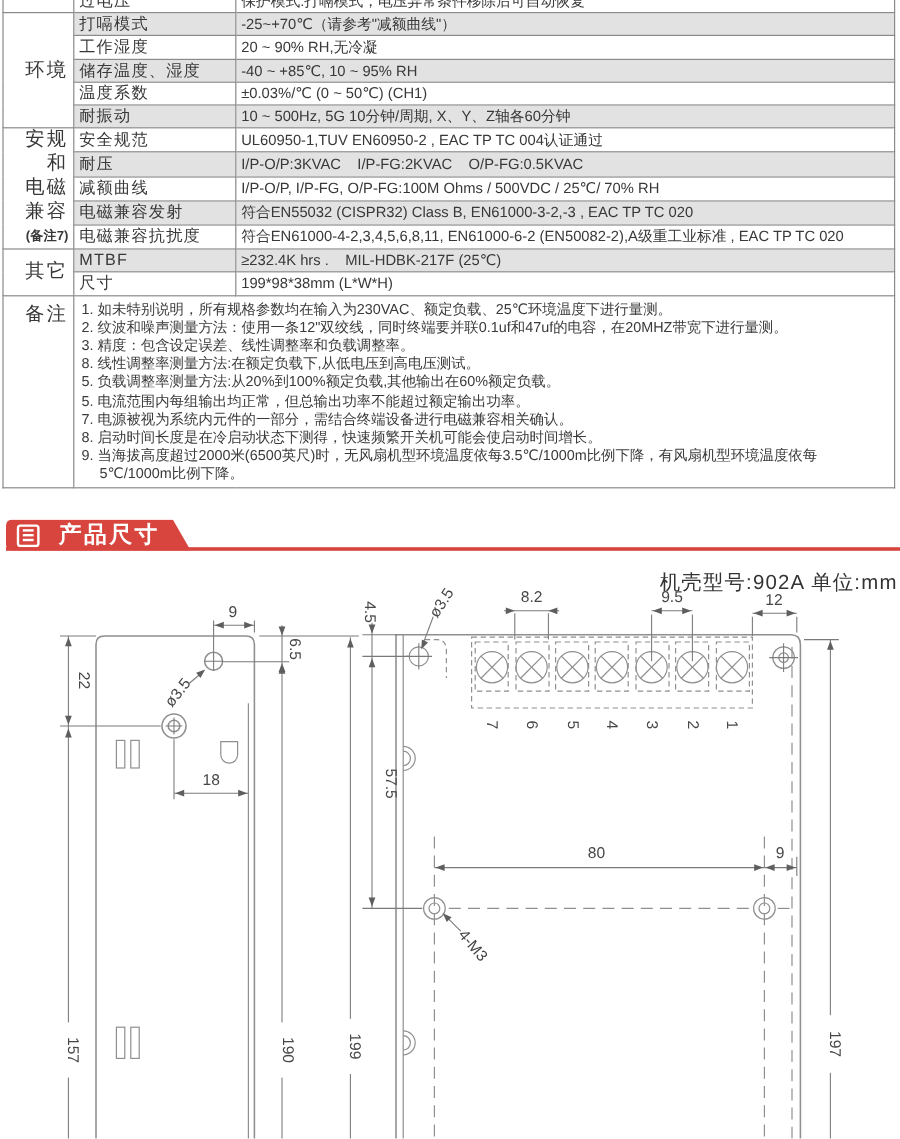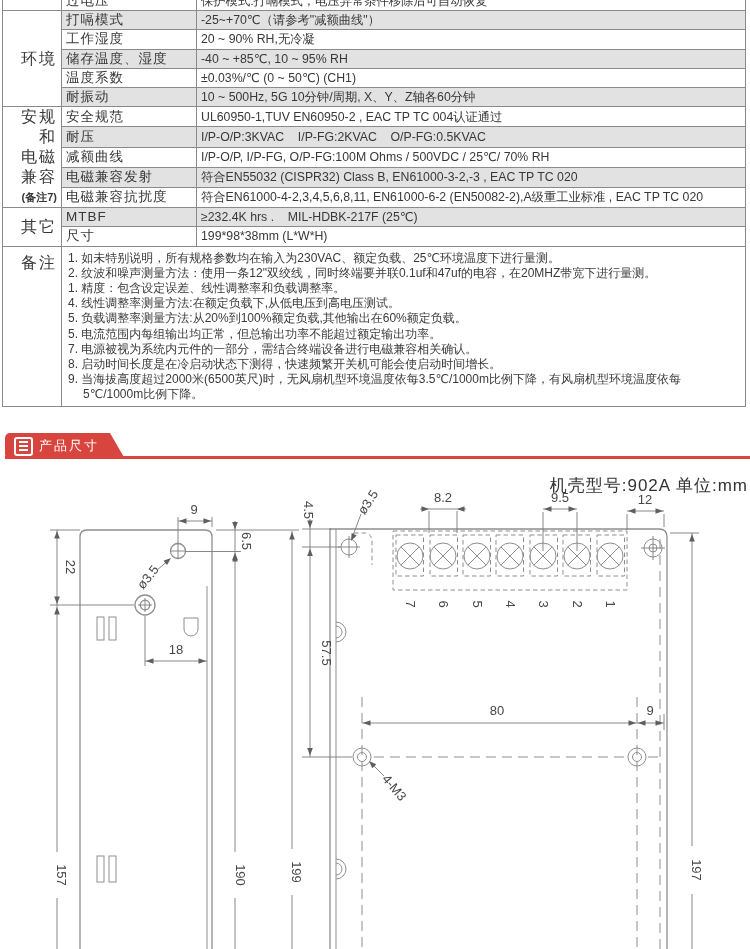--- a/index.html
+++ b/index.html
@@ -20,21 +20,21 @@
   .spec tr.g td.lbl,.spec tr.g td.val{background:#e2e2e2;}
   .spec td.notes-cell{vertical-align:top;white-space:normal;height:155px;
                       padding:4px 6px 0 6px;line-height:15px;}
   .spec td.notes-cat{vertical-align:top;padding-top:6px;}
   .note-line{font-size:12px;color:#3a3a3a;line-height:15.2px;white-space:normal;
              padding-left:15px;text-indent:-15px;}
   
   .badge{position:absolute;left:5px;top:433px;height:26px;background:#d8453e;
          border-radius:5px 0 0 5px;display:flex;align-items:center;
          padding:0 26px 0 9px;clip-path:polygon(0 0,calc(100% - 15px) 0,100% 100%,0 100%);}
-  .badge-label{color:#fff;font-size:13px;font-weight:normal;letter-spacing:2px;margin-left:6px;}
+  .badge-label{color:#fff;font-size:19px;font-weight:bold;letter-spacing:2px;margin-left:16px;}
   .doc-icon{width:15px;height:15px;border:2px solid #fff;border-radius:3px;
             display:inline-flex;flex-direction:column;justify-content:center;gap:2px;
             align-items:center;flex:none;}
   .doc-icon i{display:block;width:9px;height:2px;background:#fff;}
   .badge-line{position:absolute;left:5px;right:0;top:456px;height:3px;background:#d8453e;}
   
   svg{position:absolute;left:0;top:473px;}
   .ln{stroke:#8f8f8f;stroke-width:1.3;fill:none;}
   .thin{stroke:#8f8f8f;stroke-width:1;fill:none;}
   .dash{stroke-dasharray:10,6;}
@@ -112,22 +112,22 @@
     </tr>
     <tr>
       <td class="lbl">尺寸</td>
       <td class="val">199*98*38mm (L*W*H)</td>
     </tr>
     <tr>
       <td class="cat notes-cat">备注</td>
       <td class="notes-cell" colspan="2">
         <div class="note-line">1. 如未特别说明，所有规格参数均在输入为230VAC、额定负载、25℃环境温度下进行量测。</div>
         <div class="note-line">2. 纹波和噪声测量方法：使用一条12"双绞线，同时终端要并联0.1uf和47uf的电容，在20MHZ带宽下进行量测。</div>
-        <div class="note-line">1. 精度：包含设定误差、线性调整率和负载调整率。</div>
-        <div class="note-line">4. 线性调整率测量方法:在额定负载下,从低电压到高电压测试。</div>
+        <div class="note-line">3. 精度：包含设定误差、线性调整率和负载调整率。</div>
+        <div class="note-line">8. 线性调整率测量方法:在额定负载下,从低电压到高电压测试。</div>
         <div class="note-line">5. 负载调整率测量方法:从20%到100%额定负载,其他输出在60%额定负载。</div>
         <div class="note-line">5. 电流范围内每组输出均正常，但总输出功率不能超过额定输出功率。</div>
         <div class="note-line">7. 电源被视为系统内元件的一部分，需结合终端设备进行电磁兼容相关确认。</div>
         <div class="note-line">8. 启动时间长度是在冷启动状态下测得，快速频繁开关机可能会使启动时间增长。</div>
         <div class="note-line">9. 当海拔高度超过2000米(6500英尺)时，无风扇机型环境温度依每3.5℃/1000m比例下降，有风扇机型环境温度依每5℃/1000m比例下降。</div>
       </td>
     </tr>
   </tbody>
     </table>
 </div>

